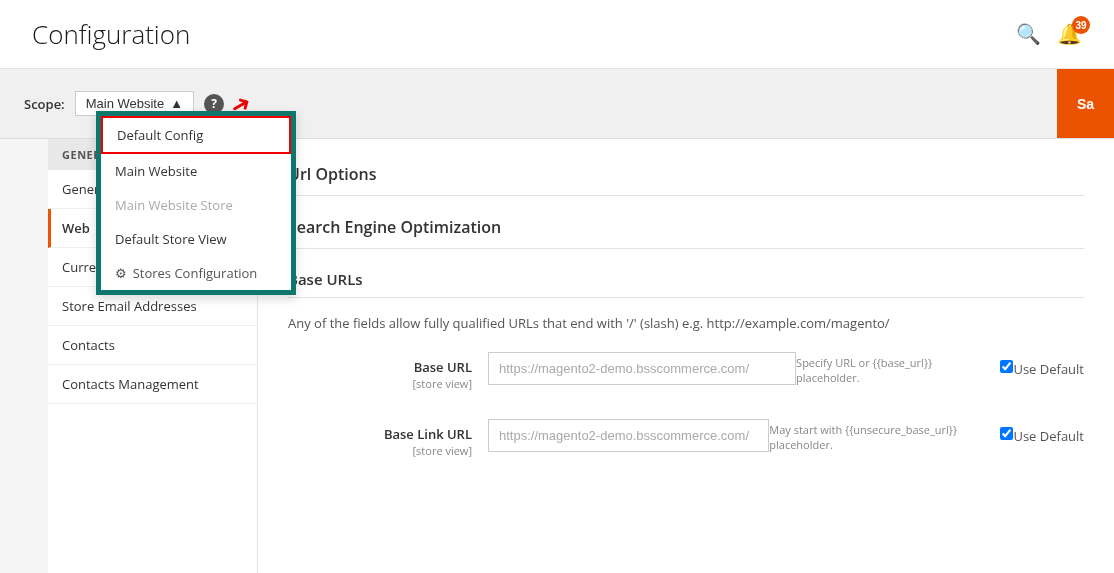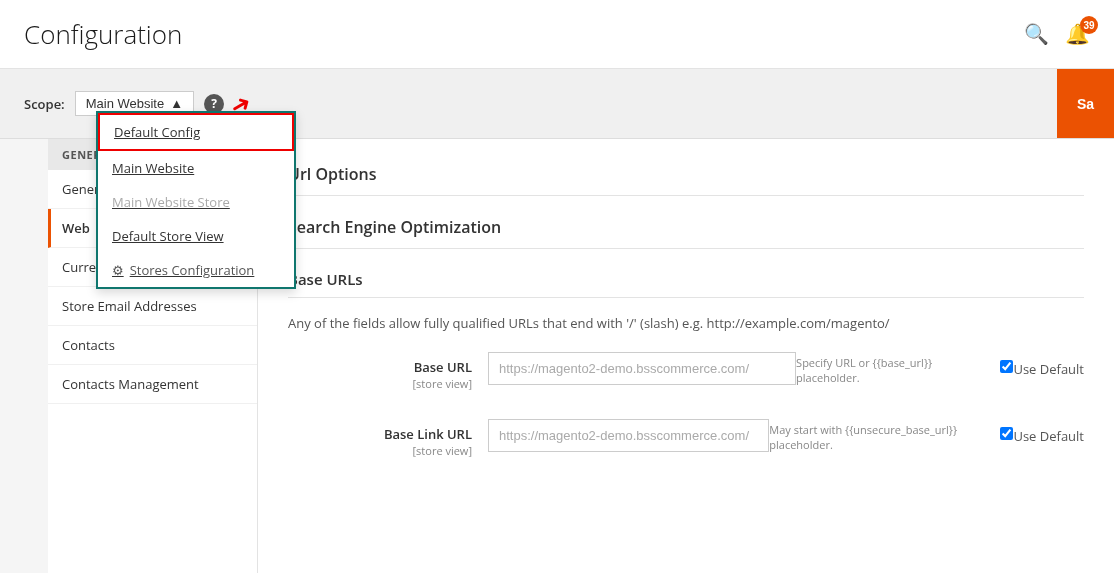--- a/index.html
+++ b/index.html
@@ -1,21 +1,21 @@
 <!DOCTYPE html>
 <html><head>
   <meta charset="utf-8">
   <style>
     * { box-sizing: border-box; margin: 0; padding: 0; }
     body { font-family: 'Open Sans', Arial, sans-serif; font-size: 13px; color: #333; background: #f5f5f5; }
 
     
     .page-header {
       background: #fff;
-      padding: 16px 24px;
+      padding: 16px 32px;
       display: flex;
       align-items: center;
       justify-content: space-between;
       border-bottom: 1px solid #e3e3e3;
     }
     .page-title {
       font-size: 26px;
       font-weight: 300;
       color: #1a1a1a;
     }
@@ -117,25 +117,24 @@
       color: #e00;
       transform: rotate(-30deg);
     }
 
     
     .scope-dropdown {
       position: absolute;
       left: 96px;
       top: 42px;
       background: #fff;
-      border: 2px solid #0f766e;
+      border: 5px solid #0f766e;
       box-shadow: 0 4px 10px rgba(0,0,0,0.15);
       z-index: 100;
       min-width: 200px;
-      text-decoration: underline;
     }
     .dropdown-item {
       padding: 8px 14px;
       cursor: pointer;
       font-size: 13px;
       color: #333;
       display: flex;
       align-items: center;
       gap: 6px;
     }

